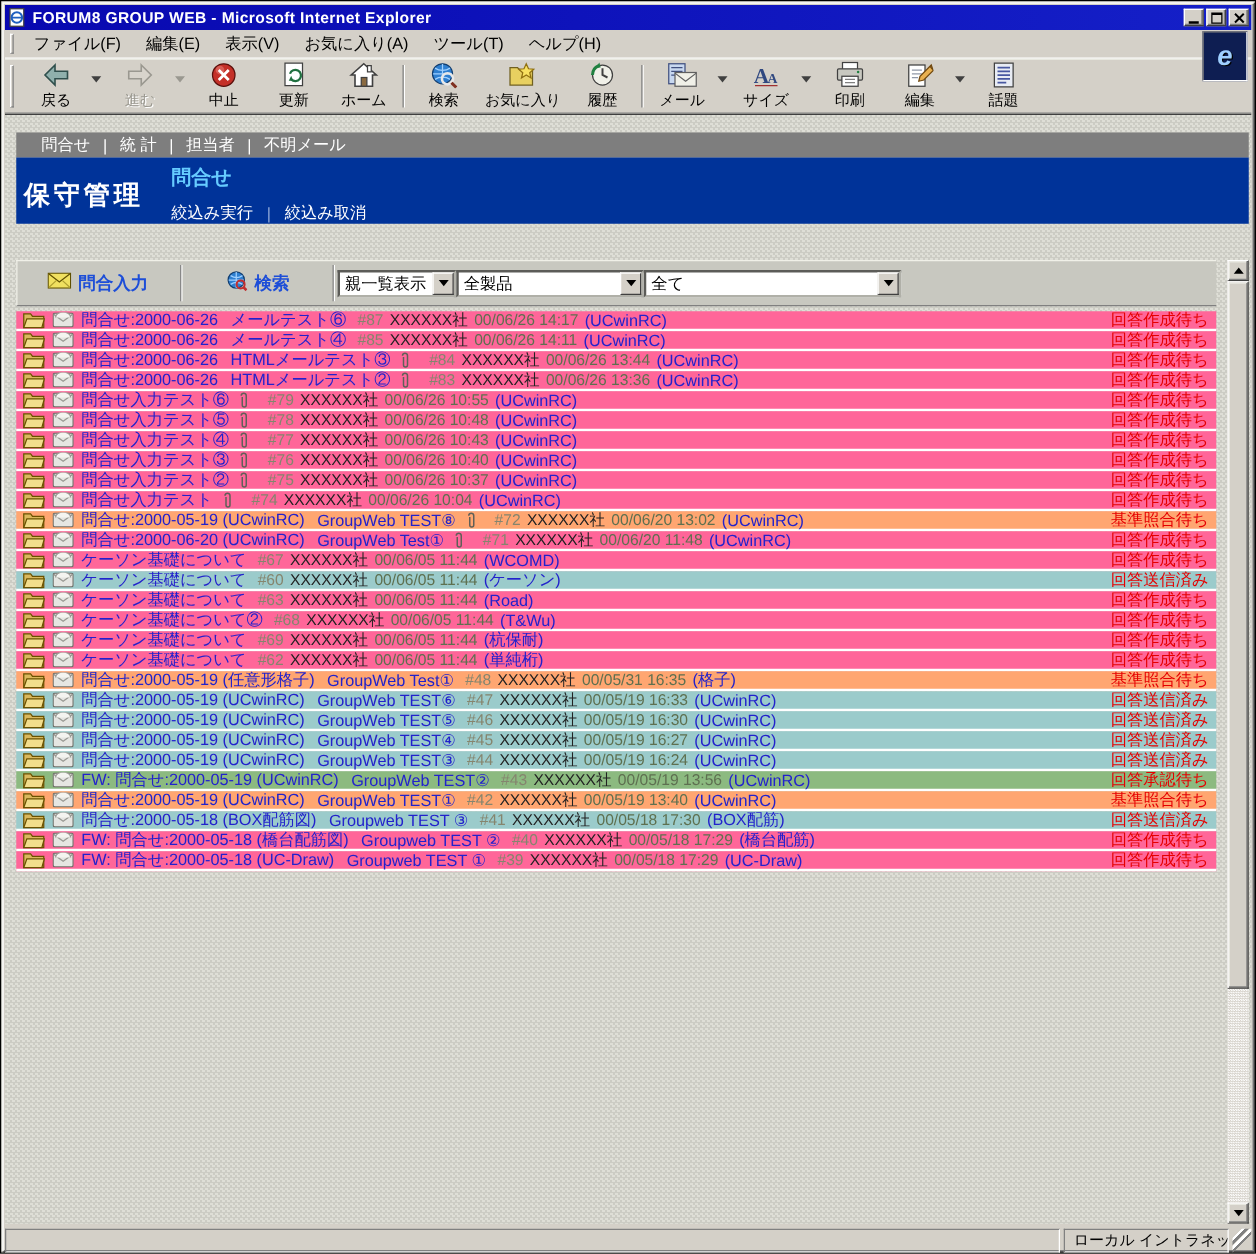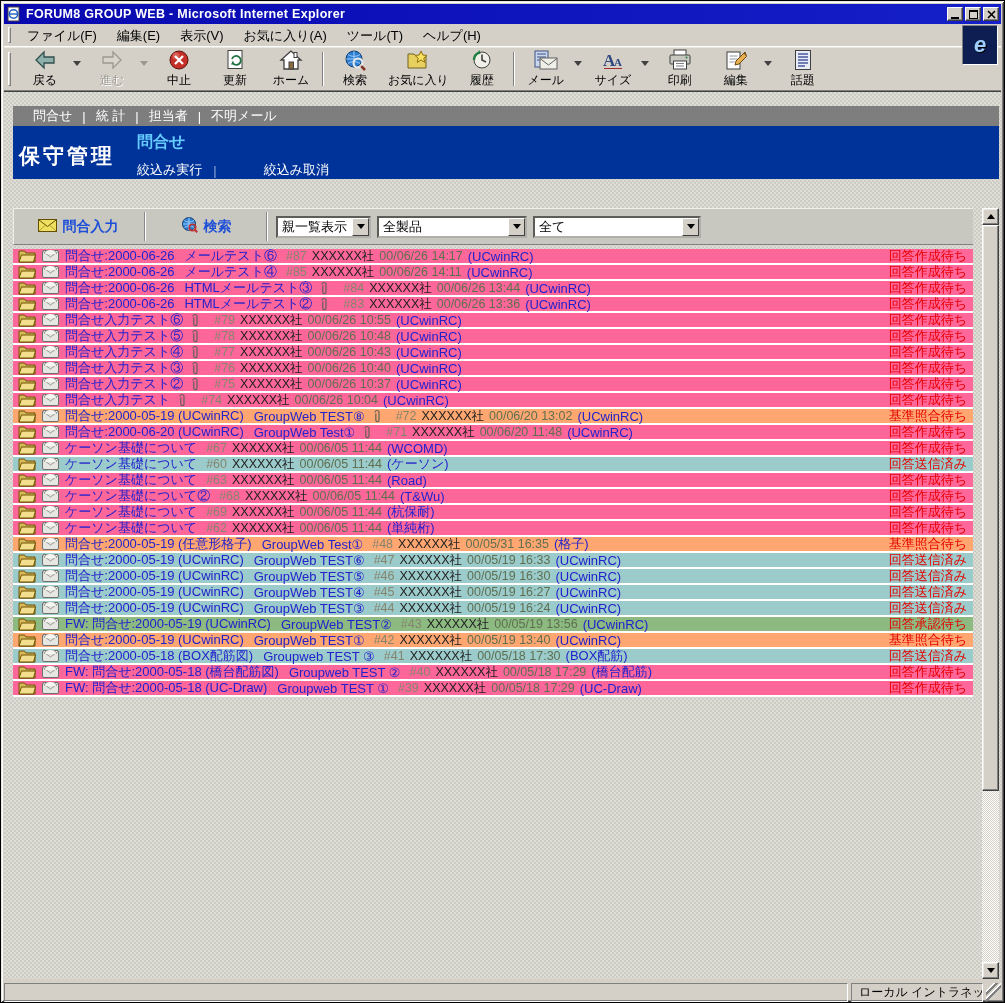--- a/index.html
+++ b/index.html
@@ -77,26 +77,26 @@
   .listbar {
     position:absolute; left:9px; right:28px; top:8px; height:37px; background:#C8C8C0;
     border-top:1px solid #F0F0E8; border-left:1px solid #F0F0E8; border-bottom:1px solid #808080;
     display:flex; align-items:center;
   }
   .lb-btn { display:flex; align-items:center; gap:6px; justify-content:center; }
   .lb-input { width:128px; } .lb-search { width:116px; }
   .lb-btn span.lbl { color:#1d4ed8; font-size:14px; font-weight:bold; white-space:nowrap; }
   .lb-sep { width:2px; align-self:stretch; margin:3px 2px; border-left:1px solid #888; border-right:1px solid #fff; }
   .select {
-    height:22px; background:#fff; border:2px inset #B0B0A8; display:flex; align-items:center; margin-left:6px;
+    height:22px; background:#fff; border:2px inset #B0B0A8; display:flex; align-items:center; margin-left:0;
   }
   .select .s-val { font-size:13px; color:#000; padding:0 4px; flex:1; white-space:nowrap; overflow:hidden; }
   .select .s-btn { width:17px; align-self:stretch; background:#D4D0C8; border:1px solid; border-color:#fff #404040 #404040 #fff; display:flex; align-items:center; justify-content:center; }
   .select .s-btn i { width:0; height:0; border-left:4px solid transparent; border-right:4px solid transparent; border-top:5px solid #000; }
-  .sel-0 { width:95px; } .sel-1 { width:150px; } .sel-2 { width:168px; }
+  .sel-0 { width:95px; } .sel-1 { width:150px; } .sel-2 { width:206px; }
   .lb-right { margin-left:auto; display:flex; align-items:center; padding-right:4px; }
   .latest { color:#0033CC; font-size:14px; font-weight:bold; margin-right:14px; }
   .pager { display:flex; flex-direction:column; gap:1px; }
   .pager .prow { display:flex; align-items:center; gap:4px; }
   .pager .ptxt { color:#7A7A72; font-size:12.5px; white-space:nowrap; }
 
   
   .rows { position:absolute; left:9px; right:28px; top:49px; }
   .row { height:16px; border-bottom:2px solid #fff; display:flex; align-items:center; padding:0 6px 0 5px; }
   .row .icon { display:flex; align-items:center; margin-right:6px; flex:0 0 auto; }
@@ -354,21 +354,21 @@
         </span>
     </div>
 
     <div class="pageheader">
       <span class="ph-app">保守管理</span>
       <span class="ph-right">
         <span class="ph-section">問合せ</span>
         <span class="ph-actions" id="header-actions">
             <a class="ph-link" href="#" style="text-decoration: none;">絞込み実行</a>
             <span class="ph-asep">|</span>
-            <a class="ph-link" href="#" style="text-decoration: none; margin-left: 36px;">絞込み取消</a>
+            <a class="ph-link" href="#" style="text-decoration: none;">絞込み取消</a>
           </span>
       </span>
     </div>
 
     <div class="bottomframe">
 
       <div class="listbar">
         <span class="lb-btn lb-input">
           <span class="icon">
             <svg width="19" height="13" viewBox="0 0 19 13">

